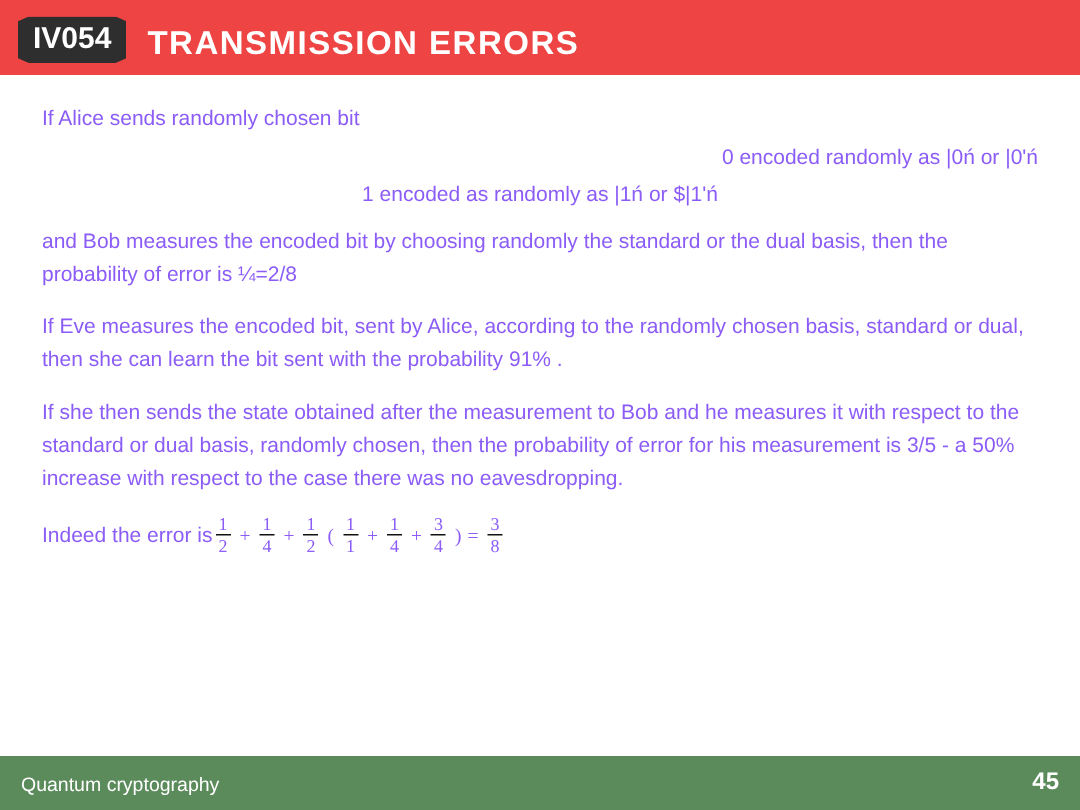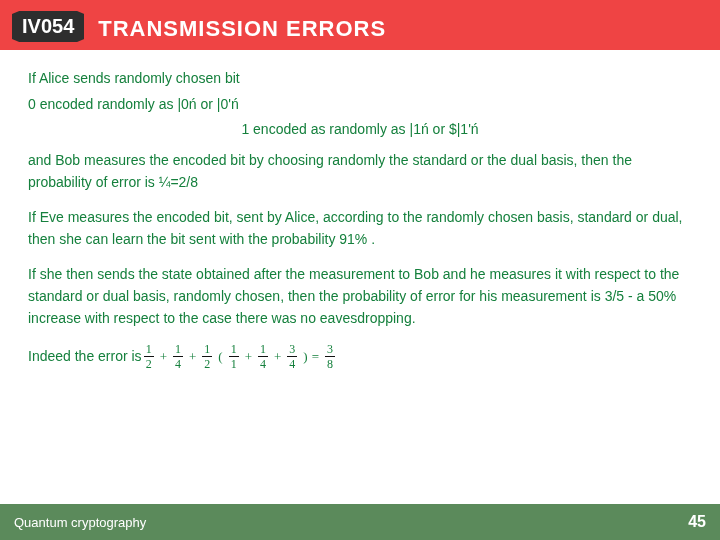--- a/index.html
+++ b/index.html
@@ -46,32 +46,32 @@
       font-size: 22px;
       font-weight: bold;
       letter-spacing: 1px;
       font-family: Arial, sans-serif;
     }
 
     .content {
       padding: 18px 28px 10px 28px;
       flex: 1;
       line-height: 1.55;
-      color: #15803d;
+      color: #8b5cf6;
     }
 
     .intro-line {
       margin-bottom: 4px;
       font-size: 14px;
     }
 
     .encoded-lines {
       display: flex;
       flex-direction: column;
-      align-items: flex-start;
+      align-items: flex-end;
       margin-bottom: 4px;
     }
 
     .encoded-line {
       font-size: 14px;
       text-align: center;
     }
 
     .or-line {
       font-size: 14px;

